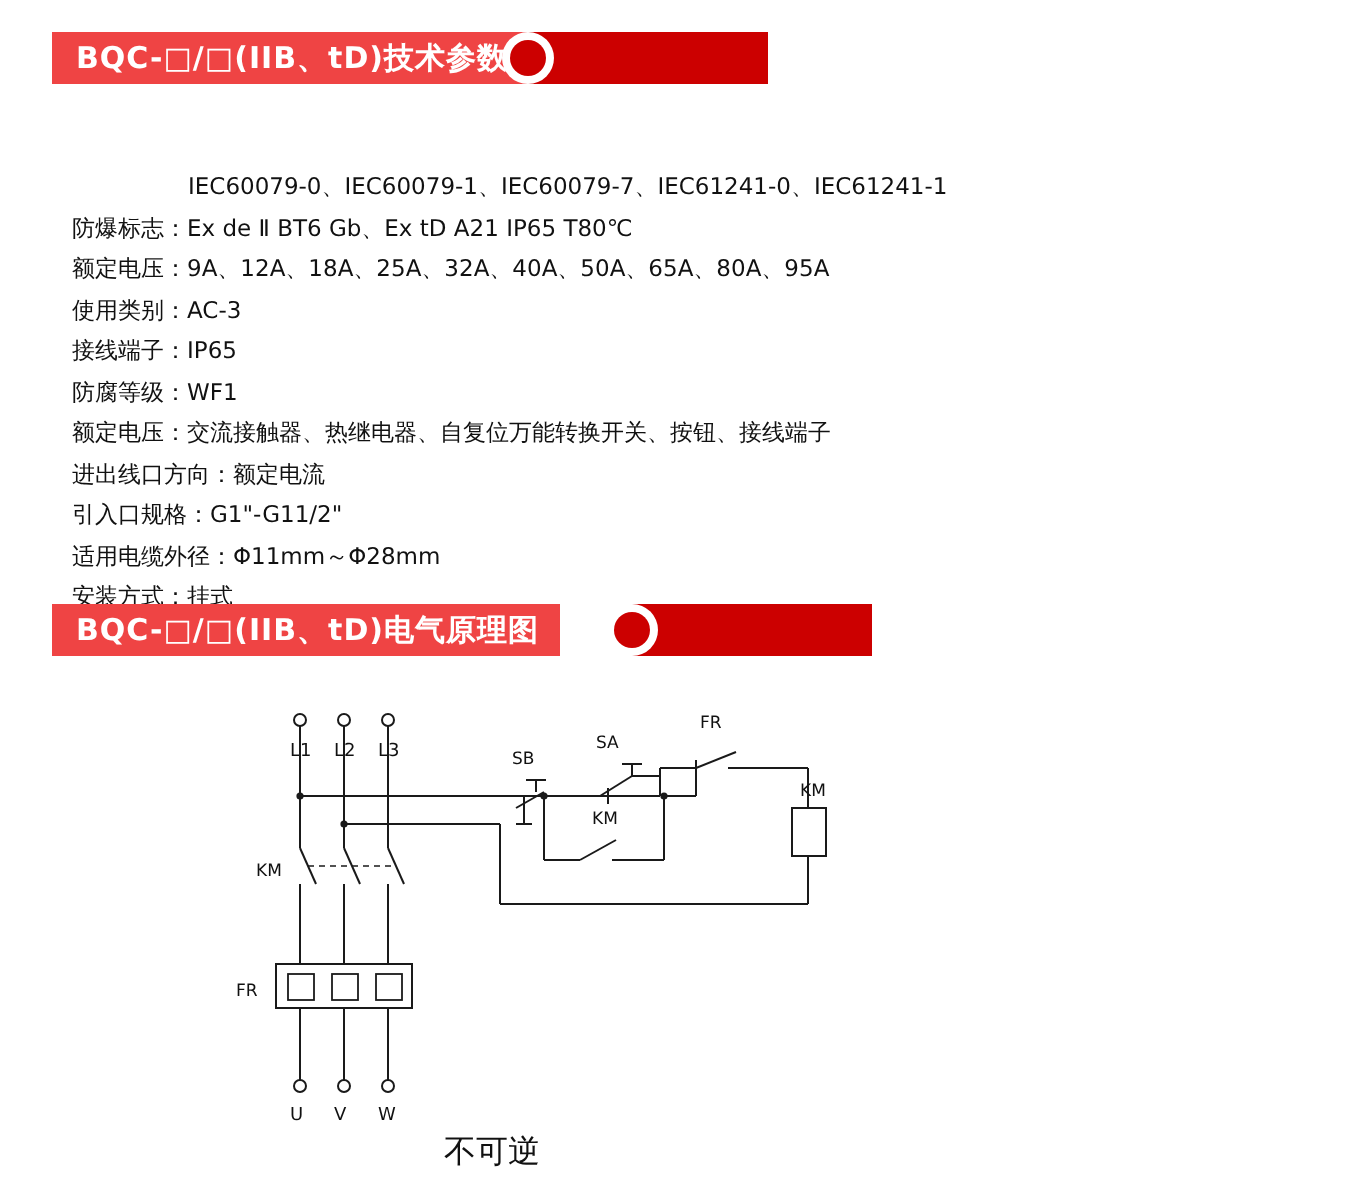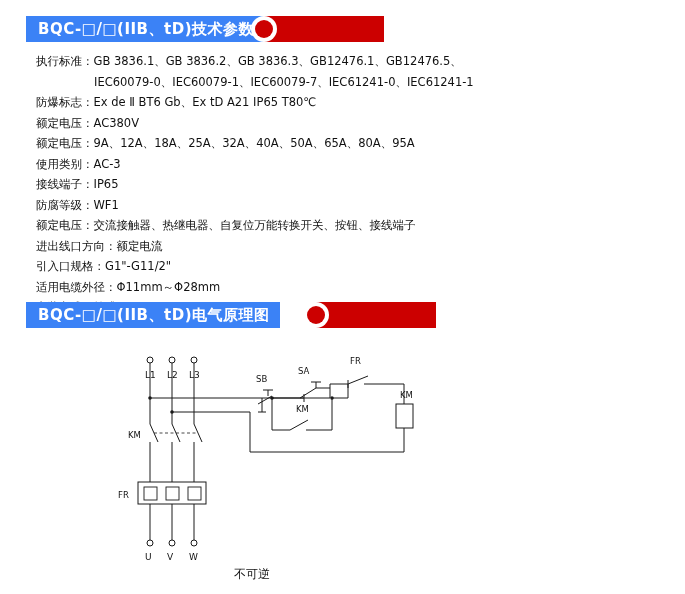--- a/index.html
+++ b/index.html
@@ -22,21 +22,21 @@
   }
 
   
   .head-bar {
     position: absolute;
     height: 26px;
     display: flex;
     align-items: stretch;
   }
   .head-bar .bar-left {
-    background: #3b82f6;
+    background: #ef4444;
     display: flex;
     align-items: center;
     padding: 0 10px 0 12px;
     color: #ffffff;
     font-size: 15px;
     font-weight: bold;
     letter-spacing: 0.5px;
     white-space: nowrap;
   }
   .head-bar .bar-right {
@@ -88,63 +88,58 @@
     display: inline;
   }
   .spec-row .val {
     display: inline;
   }
   .spec-cont {
     display: block;
     white-space: nowrap;
     padding-left: 58px;
     margin-bottom: 1.5px;
+    margin-top: 32px;
   }
 
   
   .diagram-wrap {
     position: absolute;
     left: 100px;
     top: 342px;
     width: 420px;
     height: 240px;
   }
   .diagram-caption {
     position: absolute;
-    left: 234px;
+    left: 222px;
     top: 566px;
-    font-size: 12px;
+    font-size: 16px;
     color: #111111;
   }
   svg { display: block; }
   .wire { stroke: #1a1a1a; stroke-width: 1; fill: none; }
   .lbl-txt { font-family: "DejaVu Sans", "Liberation Sans", sans-serif; font-size: 8.5px; fill: #111111; }
   .term-txt { font-family: "DejaVu Sans", "Liberation Sans", sans-serif; font-size: 9px; fill: #111111; }
 </style>
 </head>
 <body>
 
 <div class="page">
 
   <div class="head-bar" id="head1">
     <div class="bar-left">BQC-□/□(IIB、tD)技术参数</div>
     <div class="bar-right"></div>
   </div>
 
   <div class="spec-list">
-    <div class="spec-row">
-      <span class="lbl">执行标准：</span><span class="val">GB 3836.1、GB 3836.2、GB 3836.3、GB12476.1、GB12476.5、</span>
-    </div>
     <div class="spec-cont">IEC60079-0、IEC60079-1、IEC60079-7、IEC61241-0、IEC61241-1</div>
 
     <div class="spec-row">
       <span class="lbl">防爆标志：</span><span class="val">Ex de Ⅱ BT6 Gb、Ex tD A21 IP65 T80℃</span>
-    </div>
-    <div class="spec-row">
-      <span class="lbl">额定电压：</span><span class="val">AC380V</span>
     </div>
     <div class="spec-row">
       <span class="lbl">额定电压：</span><span class="val">9A、12A、18A、25A、32A、40A、50A、65A、80A、95A</span>
     </div>
     <div class="spec-row">
       <span class="lbl">使用类别：</span><span class="val">AC-3</span>
     </div>
     <div class="spec-row">
       <span class="lbl">接线端子：</span><span class="val">IP65</span>
     </div>

